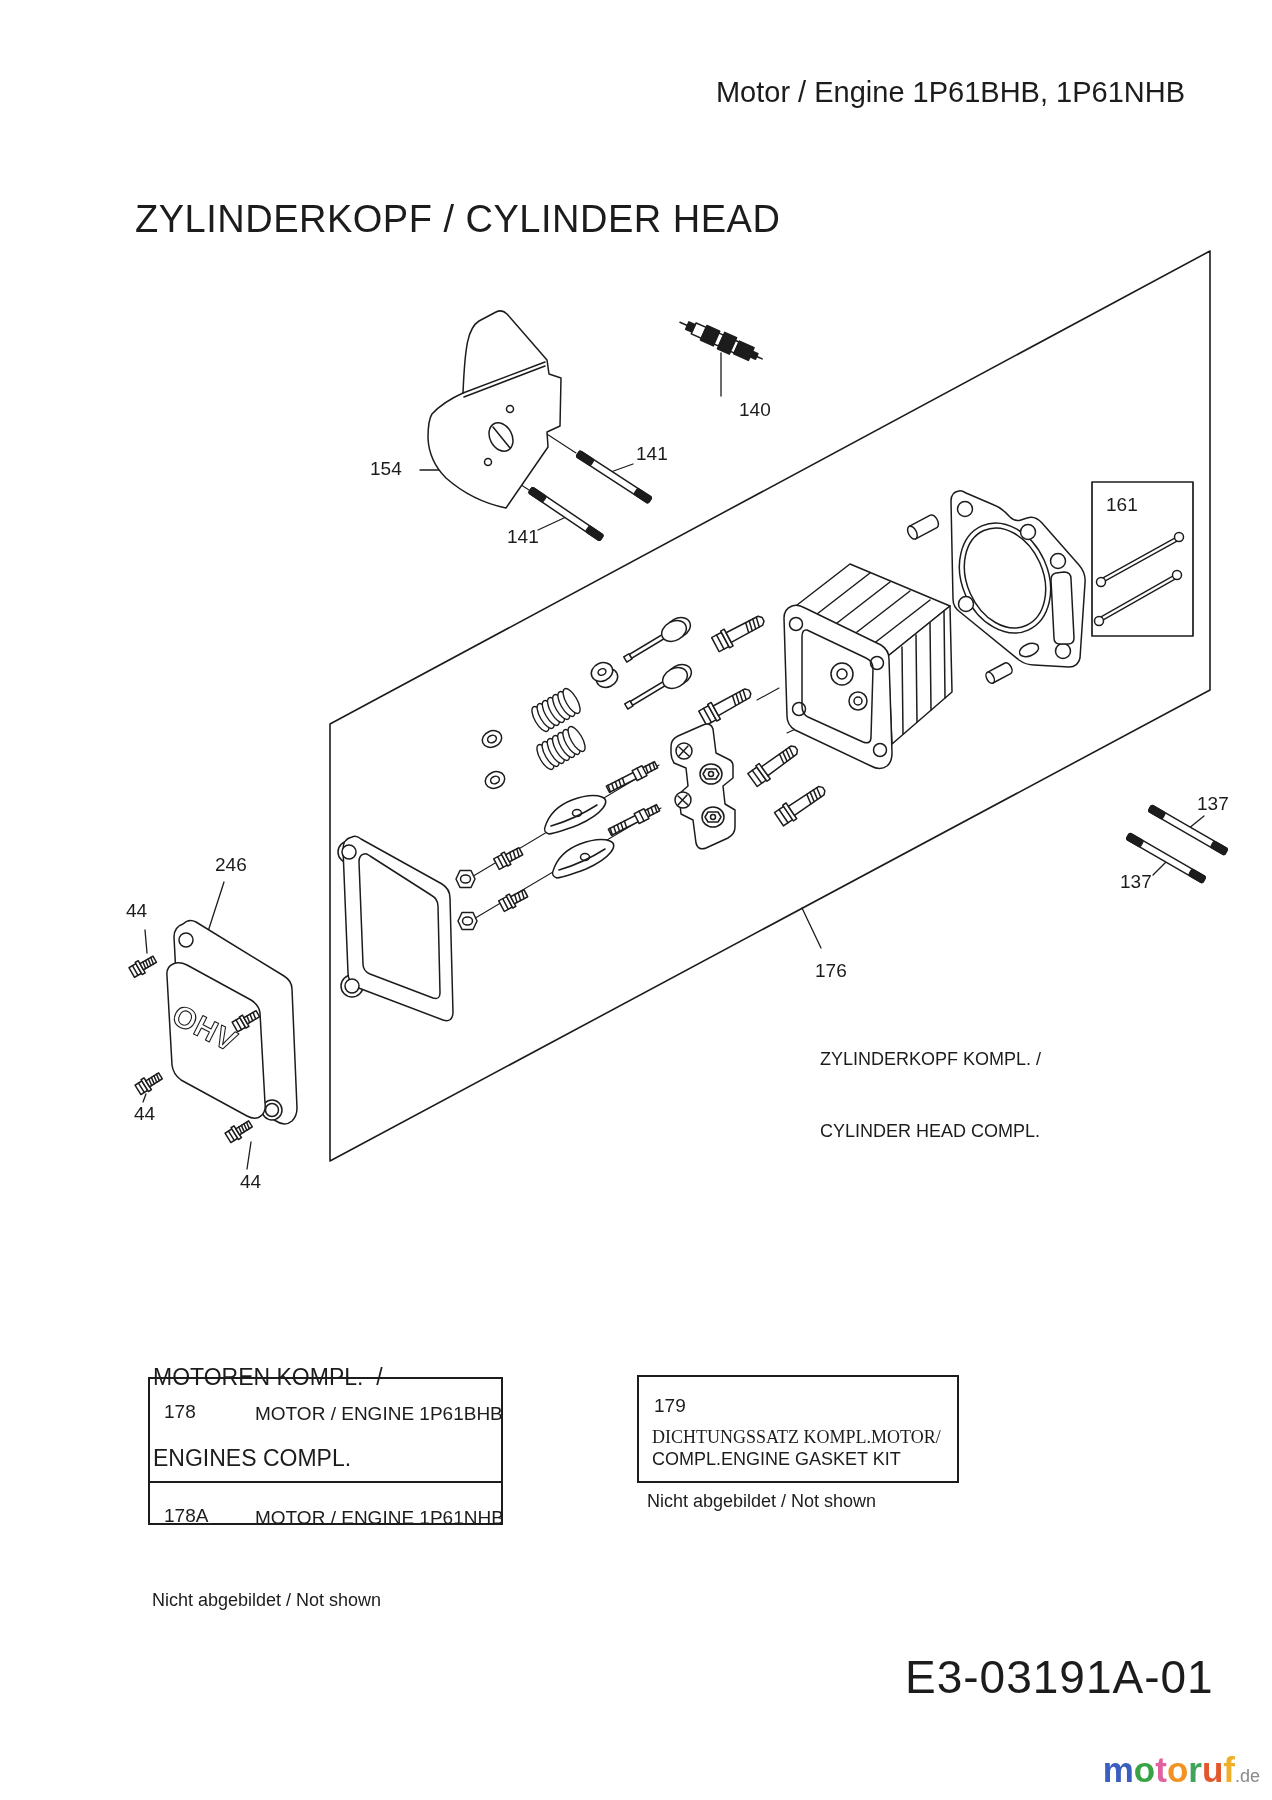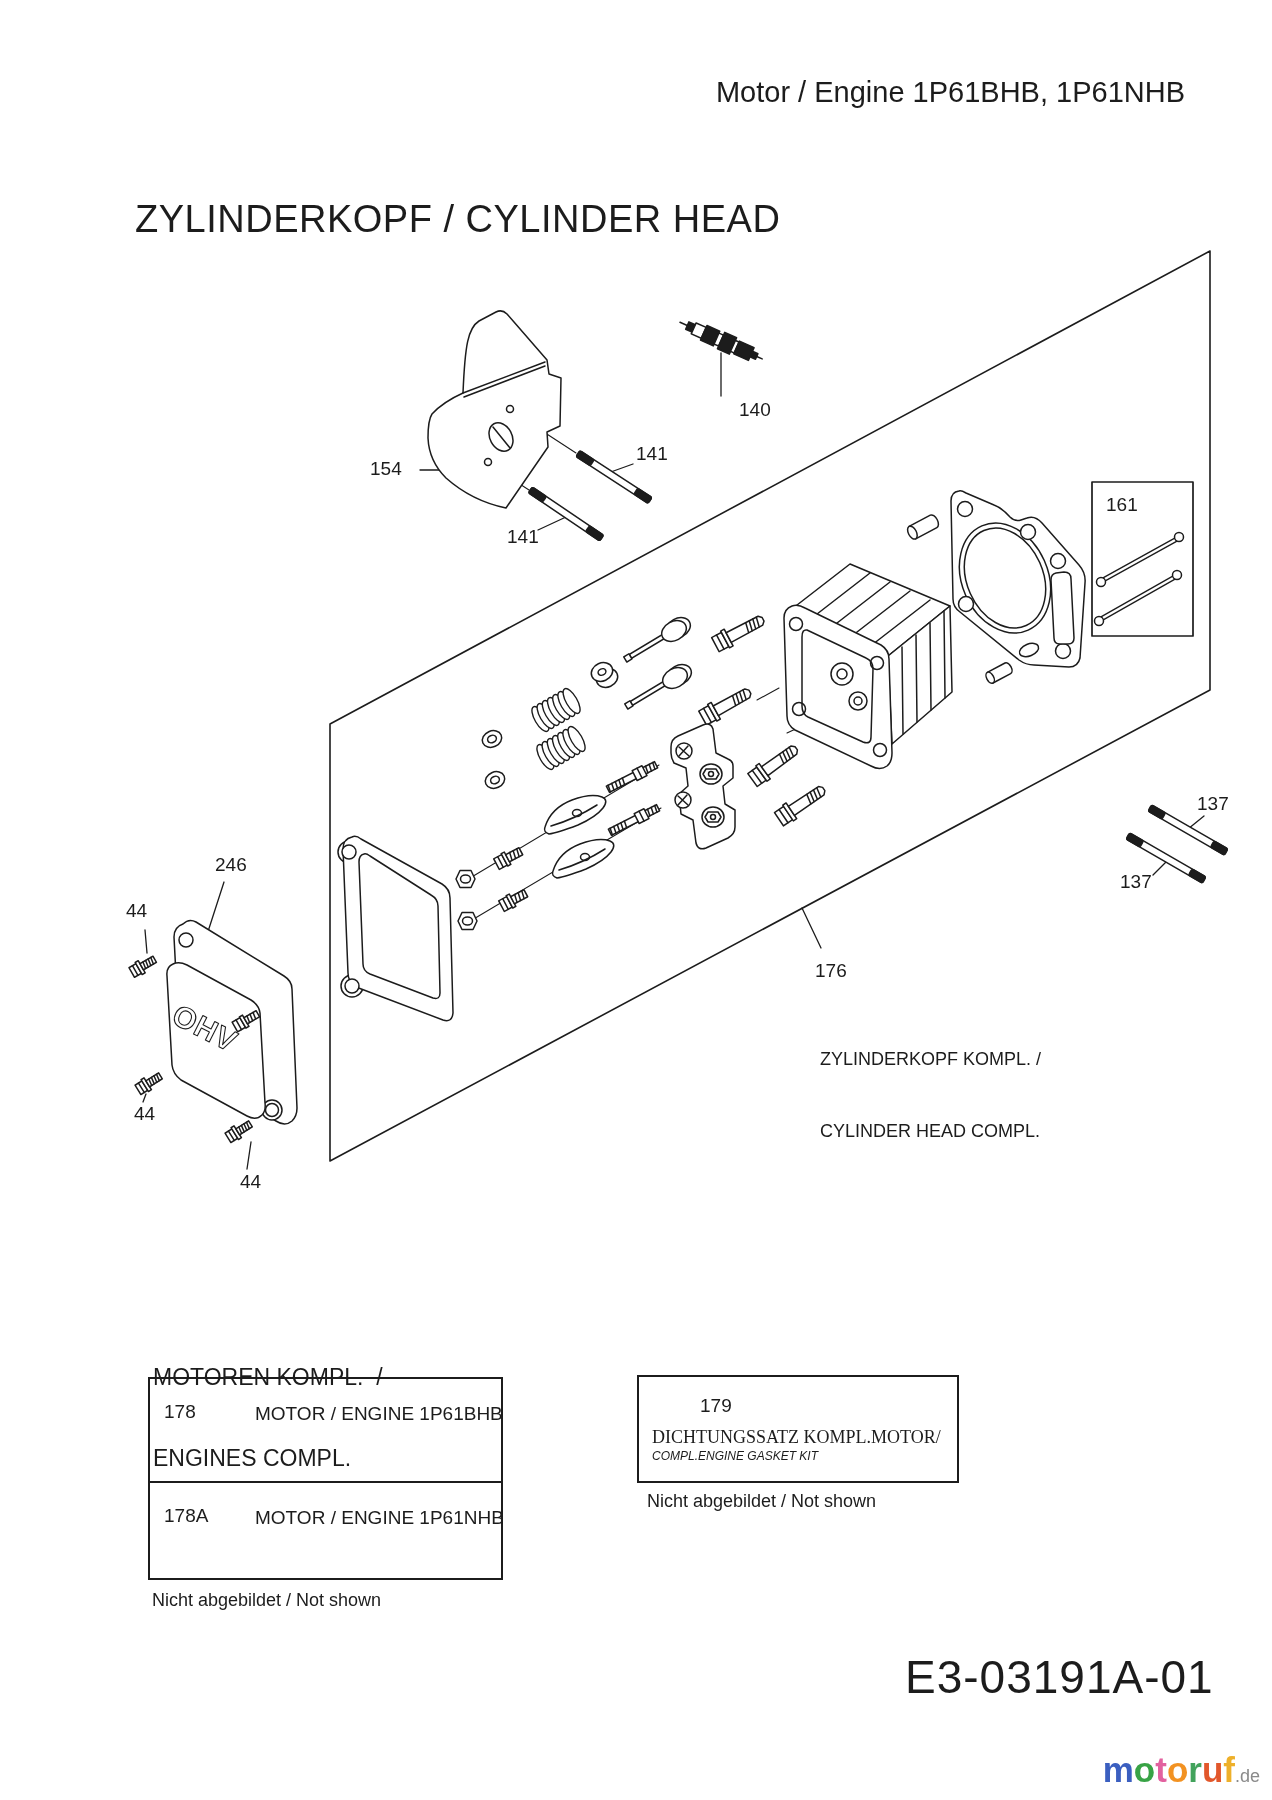--- a/index.html
+++ b/index.html
@@ -36,40 +36,40 @@
     white-space:pre;
   }
   .engines-heading{
     top:1310px;left:153px;
     font-size:23px;
     line-height:27px;
     white-space:pre;
   }
   .engines-box{
     top:1377px;left:148px;
-    width:355px;height:203px;
+    width:355px;height:148px;
     border:2px solid #1c1c1c;
     box-sizing:border-box;
   }
   .engines-row{position:relative;box-sizing:border-box;}
   .engines-row.r1{height:102px;}
   .engines-row.r2{height:97px;border-top:2px solid #1c1c1c;}
   .engines-row .ref{position:absolute;left:14px;top:22px;font-size:19px;}
   .engines-row .name{position:absolute;left:105px;top:24px;font-size:19px;white-space:pre;}
   .footnote{font-size:18px;white-space:pre;}
   .fn-engines{top:1590px;left:152px;}
   .gasket-box{
     top:1375px;left:637px;
     width:322px;height:108px;
     border:2px solid #1c1c1c;
     box-sizing:border-box;
   }
-  .gasket-box .ref{position:absolute;left:15px;top:18px;font-size:19px;margin-left:46px;}
+  .gasket-box .ref{position:absolute;left:15px;top:18px;font-size:19px;}
   .gasket-box .name1{position:absolute;left:13px;top:50px;font-size:18px;white-space:pre;font-family:Liberation Serif, serif;}
-  .gasket-box .name2{position:absolute;left:13px;top:72px;font-size:12px;white-space:pre;font-style:italic;}
+  .gasket-box .name2{position:absolute;left:13px;top:72px;font-size:18px;white-space:pre;}
   .fn-gasket{top:1491px;left:647px;}
   .drawing-number{
     top:1650px;left:905px;
     font-size:46px;
     letter-spacing:1px;
     white-space:pre;
   }
   .watermark{
     top:1750px;right:12px;
     font-family:Liberation Sans, sans-serif;

